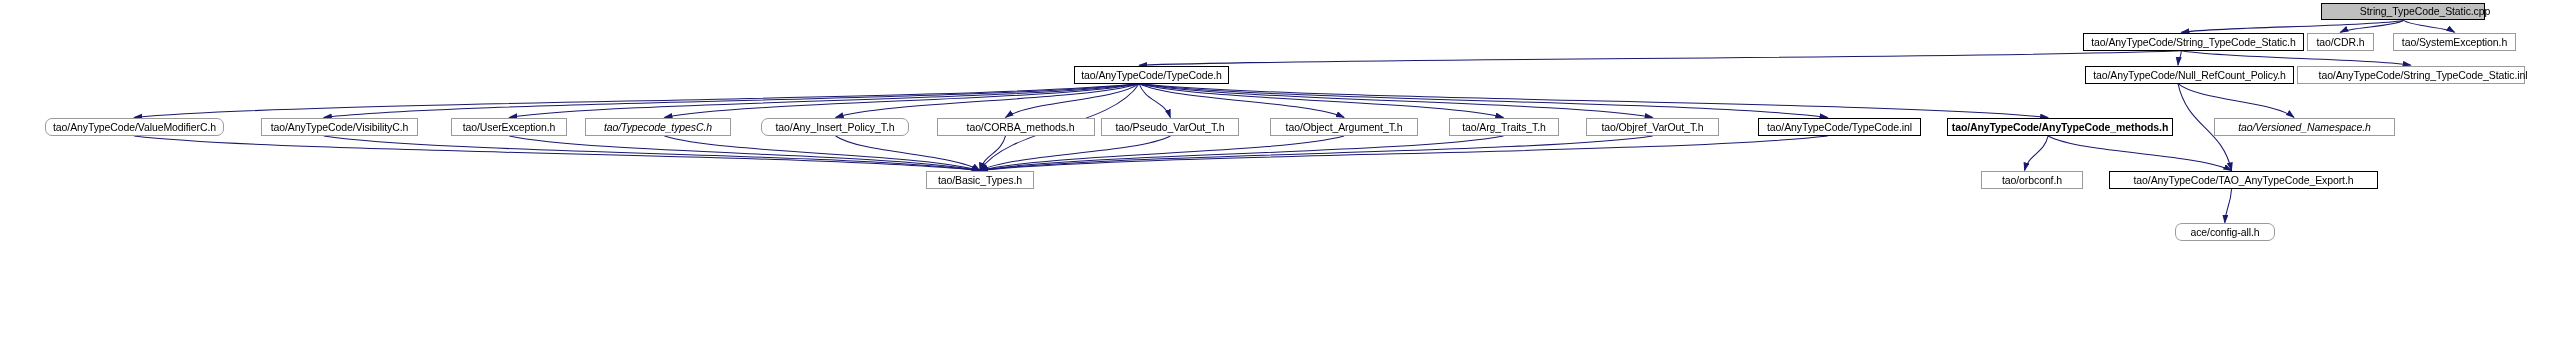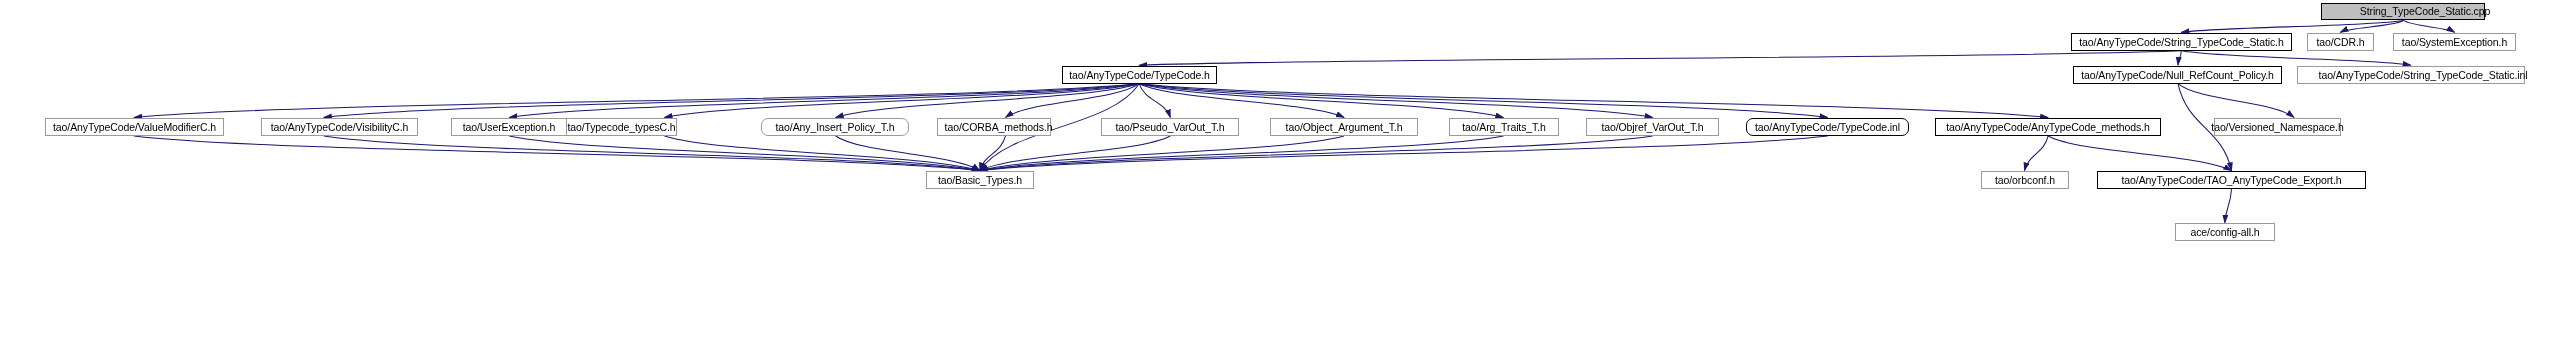--- a/index.html
+++ b/index.html
@@ -4,21 +4,21 @@
 <style>
   html,body{margin:0;padding:0;background:#ffffff;}
   #canvas{position:relative;width:2576px;height:347px;background:#ffffff;
           font-family:"Liberation Sans","DejaVu Sans",sans-serif;overflow:hidden;}
   svg#edges{position:absolute;left:0;top:0;width:2576px;height:347px;pointer-events:none;}
   .node{position:absolute;box-sizing:border-box;display:flex;align-items:center;
         justify-content:center;background:#ffffff;border:0.8px solid #9a9a9a;
         font-size:10.5px;color:#000000;white-space:nowrap;line-height:1;
         height:17.7px;letter-spacing:-0.1px;}
   .node.root{background:#bfbfbf;border:0.8px solid #000000;padding-left:44px;}
-  .node.strong{border:0.8px solid #000000;}
+  .node.strong{border:0.8px solid #000000;margin-left:12px;}
 </style>
 </head>
 <body>
 
 <div id="canvas">
   <svg id="edges" viewBox="0 0 3055 411" width="2576" height="347">
     <defs>
       <marker id="arrow" markerWidth="9" markerHeight="9" refX="8" refY="3" orient="auto" markerUnits="strokeWidth">
         <path d="M0,0 L9,3 L0,6 z" fill="#191970"></path>
       </marker>
@@ -62,32 +62,32 @@
       </g>
   </svg>
   <div id="node-layer">
       <div class="node root" style="left: 2321px; top: 2.5px; width: 164px;">String_TypeCode_Static.cpp</div>
       <div class="node strong" style="left: 2071px; top: 33px; width: 221px;">tao/AnyTypeCode/String_TypeCode_Static.h</div>
       <div class="node " style="left: 2307px; top: 33px; width: 67px;">tao/CDR.h</div>
       <div class="node " style="left: 2393px; top: 33px; width: 123px;">tao/SystemException.h</div>
       <div class="node strong" style="left: 1062px; top: 66px; width: 155px;">tao/AnyTypeCode/TypeCode.h</div>
       <div class="node strong" style="left: 2073px; top: 66px; width: 209px;">tao/AnyTypeCode/Null_RefCount_Policy.h</div>
       <div class="node " style="left: 2297px; top: 66px; width: 228px; padding-left: 24px;">tao/AnyTypeCode/String_TypeCode_Static.inl</div>
-      <div class="node " style="left: 45px; top: 118px; width: 179px;">tao/AnyTypeCode/ValueModifierC.h</div>
+      <div class="node " style="left: 45px; top: 118px; width: 179px; border-radius: 7px;">tao/AnyTypeCode/ValueModifierC.h</div>
       <div class="node " style="left: 245px; top: 118px; width: 157px; margin-left: 16px;">tao/AnyTypeCode/VisibilityC.h</div>
       <div class="node " style="left: 451px; top: 118px; width: 116px;">tao/UserException.h</div>
-      <div class="node " style="left: 566px; top: 118px; width: 111px;">tao/Typecode_typesC.h</div>
+      <div class="node " style="left: 585px; top: 118px; width: 146px; font-style: italic;">tao/Typecode_typesC.h</div>
       <div class="node " style="left: 761px; top: 118px; width: 148px; border-radius: 7px;">tao/Any_Insert_Policy_T.h</div>
-      <div class="node " style="left: 937px; top: 118px; width: 114px; padding-left: 9px;">tao/CORBA_methods.h</div>
+      <div class="node " style="left: 937px; top: 118px; width: 158px; padding-left: 9px;">tao/CORBA_methods.h</div>
       <div class="node " style="left: 1101px; top: 118px; width: 138px; text-align: right;">tao/Pseudo_VarOut_T.h</div>
       <div class="node " style="left: 1270px; top: 118px; width: 148px;">tao/Object_Argument_T.h</div>
       <div class="node " style="left: 1449px; top: 118px; width: 110px;">tao/Arg_Traits_T.h</div>
       <div class="node " style="left: 1586px; top: 118px; width: 133px;">tao/Objref_VarOut_T.h</div>
-      <div class="node strong" style="left: 1746px; top: 118px; width: 163px; border-radius: 7px;">tao/AnyTypeCode/TypeCode.inl</div>
-      <div class="node strong" style="left: 1935px; top: 118px; width: 226px;">tao/AnyTypeCode/AnyTypeCode_methods.h</div>
-      <div class="node " style="left: 2214px; top: 118px; width: 127px;">tao/Versioned_Namespace.h</div>
+      <div class="node strong" style="left: 1746px; top: 118px; width: 163px;">tao/AnyTypeCode/TypeCode.inl</div>
+      <div class="node strong" style="left: 1935px; top: 118px; width: 226px; font-weight: bold;">tao/AnyTypeCode/AnyTypeCode_methods.h</div>
+      <div class="node " style="left: 2214px; top: 118px; width: 181px; font-style: italic;">tao/Versioned_Namespace.h</div>
       <div class="node " style="left: 926px; top: 171px; width: 108px;">tao/Basic_Types.h</div>
-      <div class="node " style="left: 1981px; top: 171px; width: 88px;">tao/orbconf.h</div>
+      <div class="node " style="left: 1981px; top: 171px; width: 102px;">tao/orbconf.h</div>
       <div class="node strong" style="left: 2097px; top: 171px; width: 269px; text-align: center;">tao/AnyTypeCode/TAO_AnyTypeCode_Export.h</div>
-      <div class="node " style="left: 2175px; top: 223px; width: 100px;">ace/config-all.h</div>
+      <div class="node " style="left: 2175px; top: 223px; width: 100px; border-radius: 7px;">ace/config-all.h</div>
     </div>
 </div>
 
 
 </body></html>

